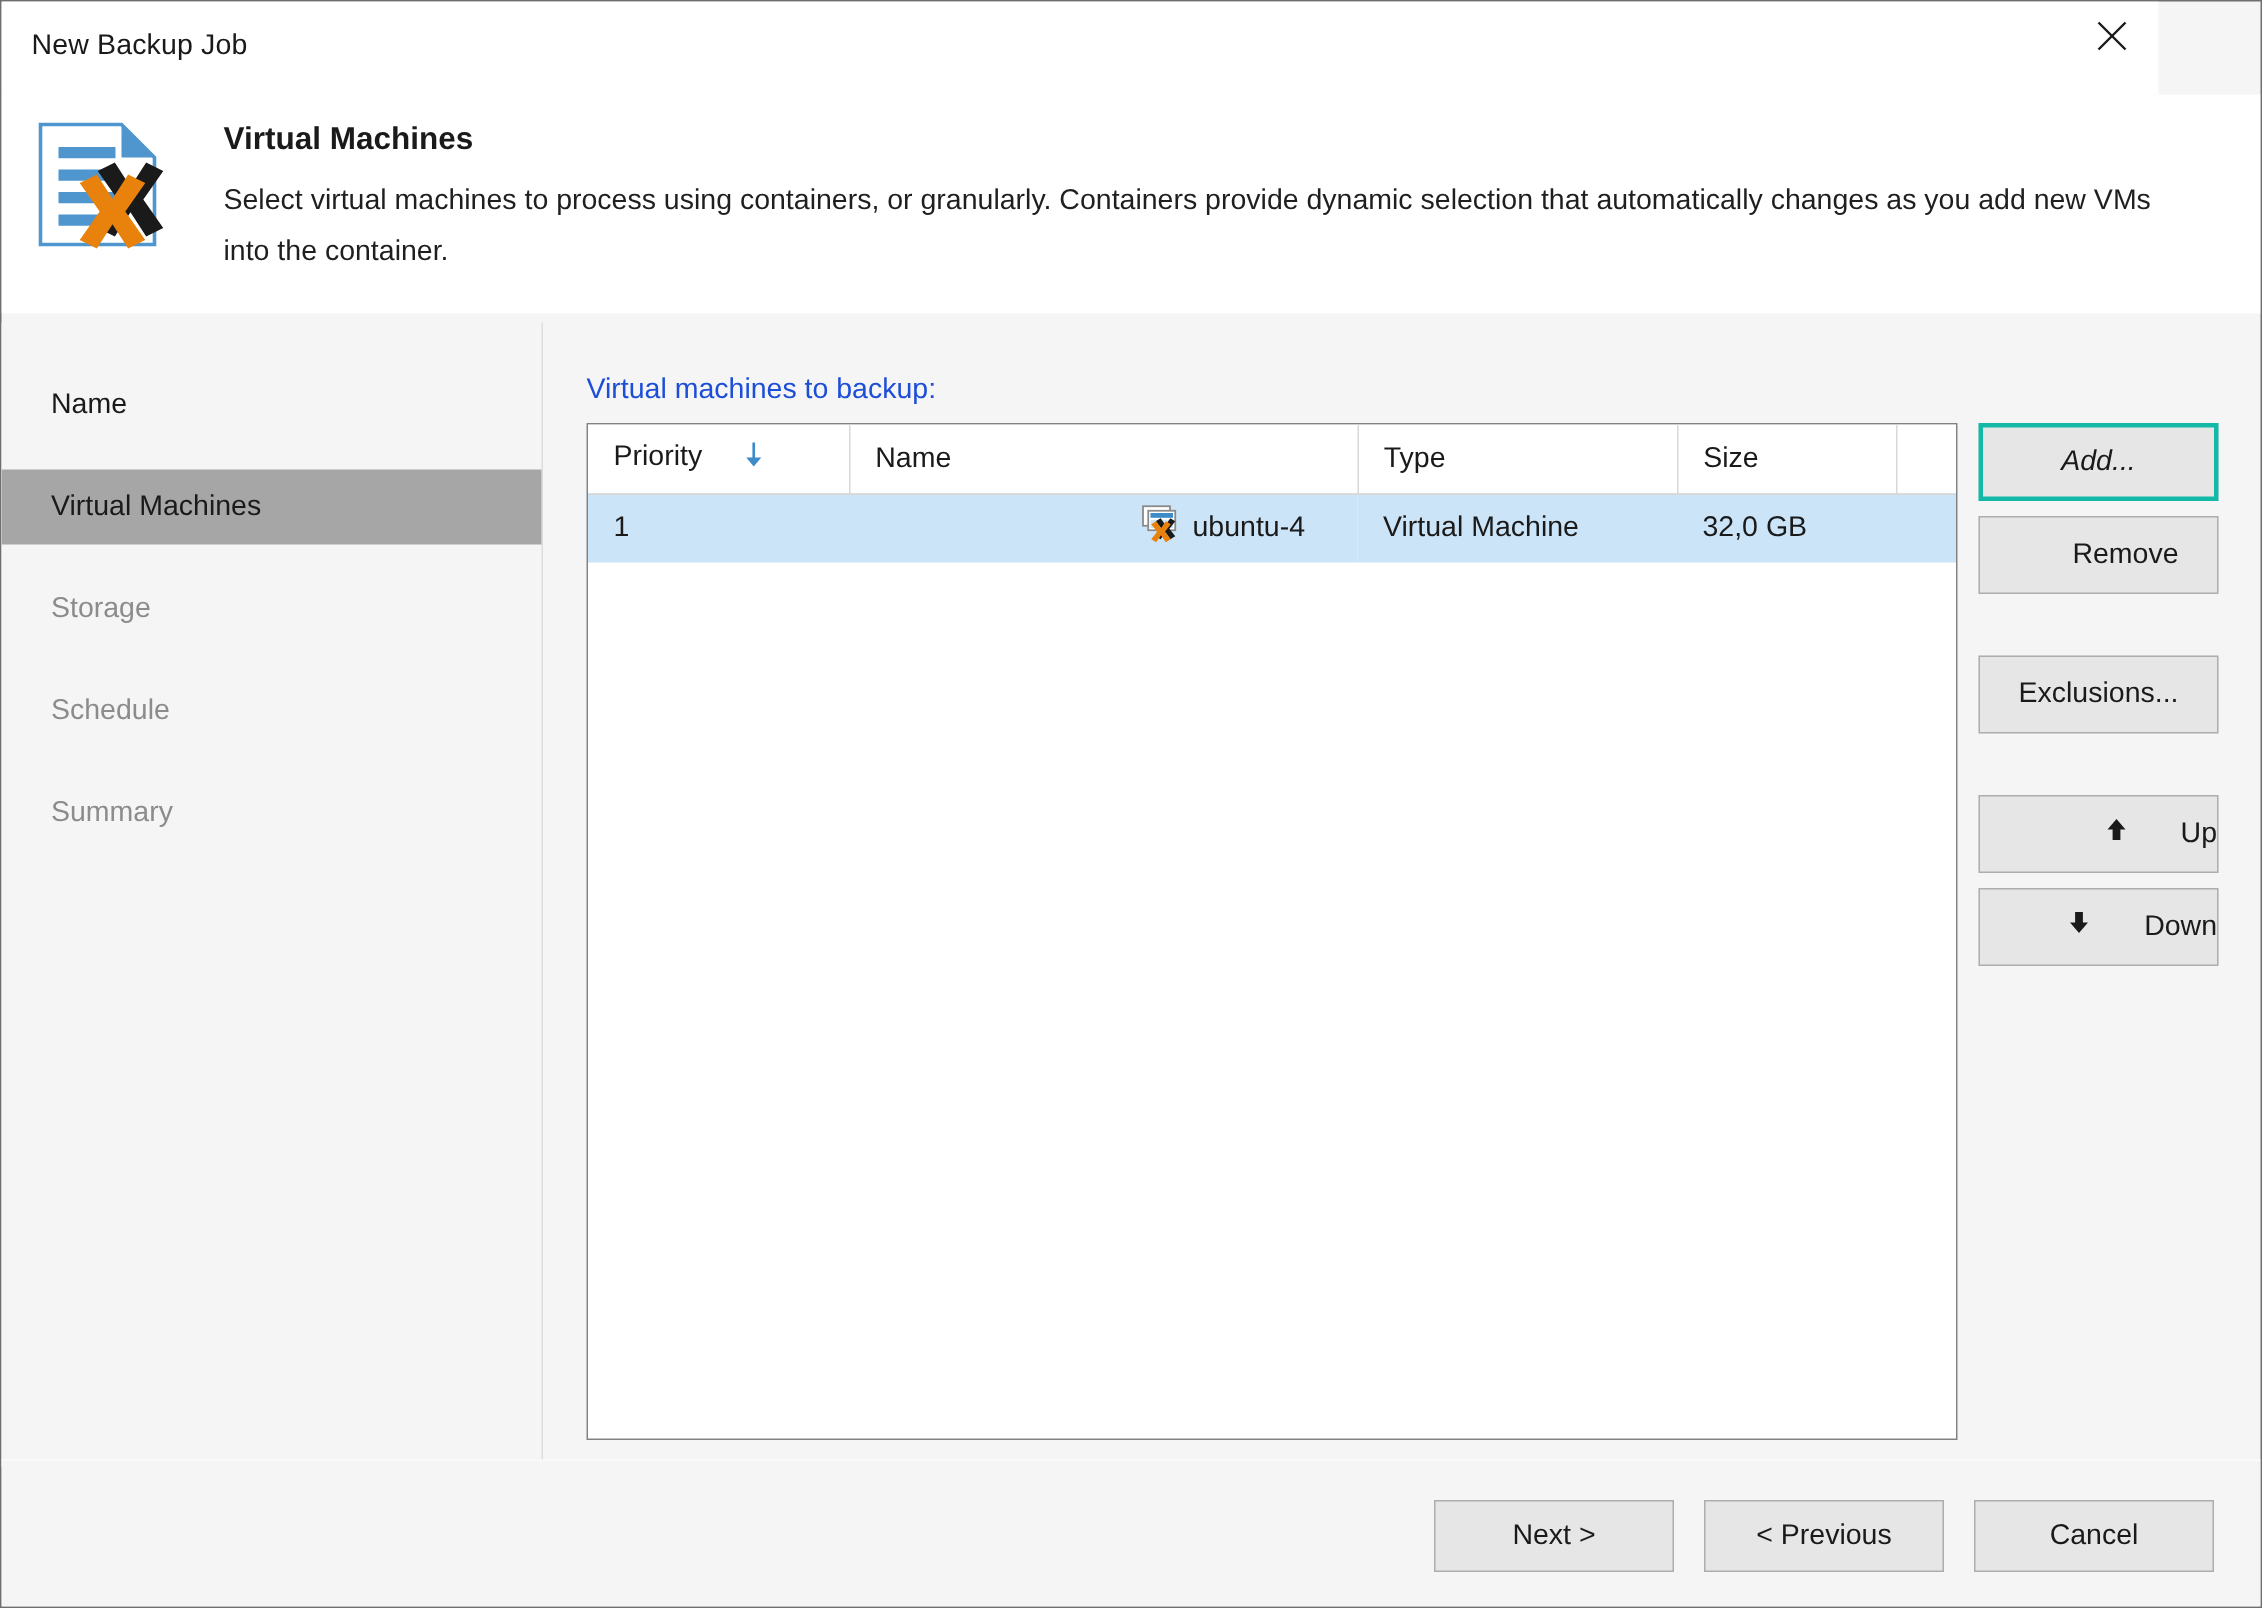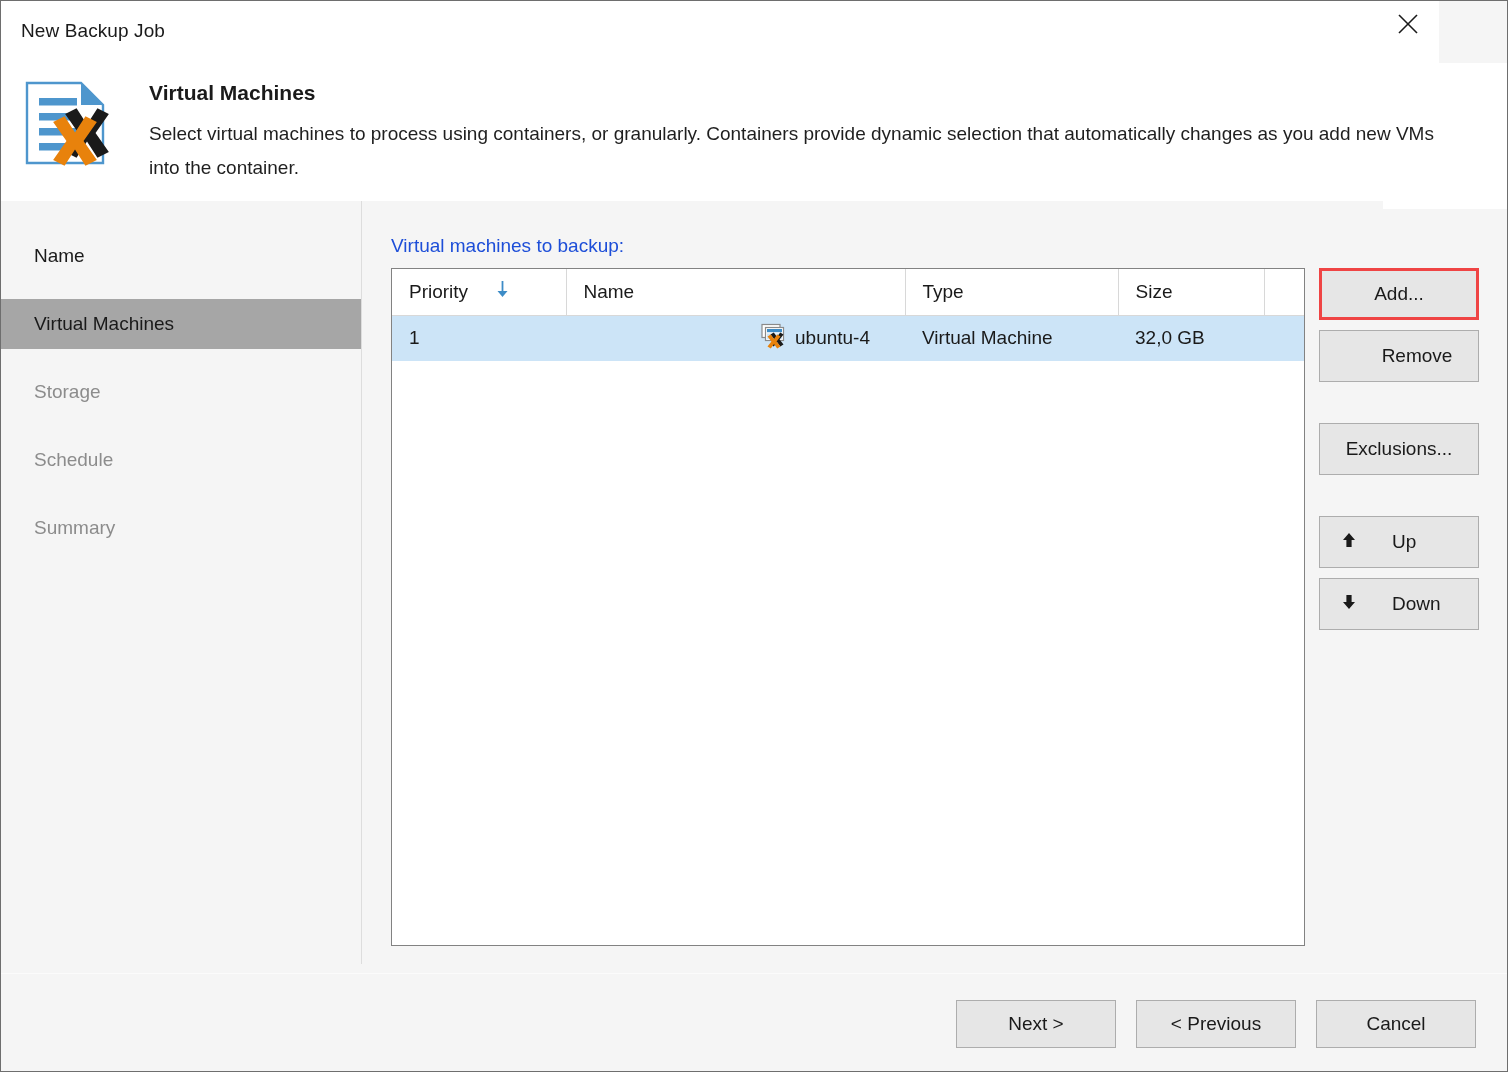--- a/index.html
+++ b/index.html
@@ -54,21 +54,21 @@
     white-space: nowrap;
   }
   #header-desc {
     position: absolute; left: 148px; top: 54px;
     width: 1300px;
     font-size: 19px; color: #1f1f1f; line-height: 34px;
   }
 
   
   #body {
-    position: absolute; top: 200px; left: 0;
+    position: absolute; top: 214px; left: 0;
     width: 1382px; height: 763px;
     background: #f5f5f5;
   }
   #sidebar {
     position: absolute; left: 0; top: 0;
     width: 361px; height: 763px;
     background: #f5f5f5;
     border-right: 1px solid #dddddd;
   }
   .nav-item {
@@ -110,21 +110,21 @@
     border-bottom: 1px solid #d8d8d8;
     font-weight: normal;
     font-size: 19px;
     color: #1a1a1a;
     text-align: left;
     padding: 0 0 0 17px;
     vertical-align: middle;
     white-space: nowrap;
   }
   #vm-table thead th:last-child { border-right: none; }
-  .th-inner { display: flex; align-items: center; gap: 28px; }
+  .th-inner { display: flex; gap: 28px; }
   .sort-arrow { display:inline-block; }
   #vm-table tbody td {
     height: 46px;
     font-size: 19px;
     color: #1a1a1a;
     padding: 0 0 0 17px;
     vertical-align: middle;
     white-space: nowrap;
   }
   tr.selected td { background: #cce4f7; }
@@ -147,24 +147,25 @@
     background: #e6e6e6;
     border: 1px solid #adadad;
     font-size: 19px;
     color: #1a1a1a;
     font-family: "Liberation Sans", sans-serif;
     display: flex; align-items: center; justify-content: center;
     cursor: default;
     padding: 0;
   }
   .btn.focused {
-    border: 3px solid #ef4444;
+    border: 3px solid #14b8a6;
     background: #e6e6e6;
-  }
-  .btn.with-icon { justify-content: flex-start; padding-left: 22px; }
+    font-style: italic;
+  }
+  .btn.with-icon { justify-content: flex-end; padding-left: 22px; }
   .btn.with-icon .btn-label { margin-left: 36px; }
   .btn-arrow { display: inline-block; width: 14px; }
   #btn-add  { position: absolute; top: 0px; }
   #btn-remove { position: absolute; top: 62px; padding-left: 36px; }
   #btn-exclusions { position: absolute; top: 155px; }
   #btn-up { position: absolute; top: 248px; }
   #btn-down { position: absolute; top: 310px; }
 
   #total-block {
     position: absolute; left: 956px; top: 826px;

